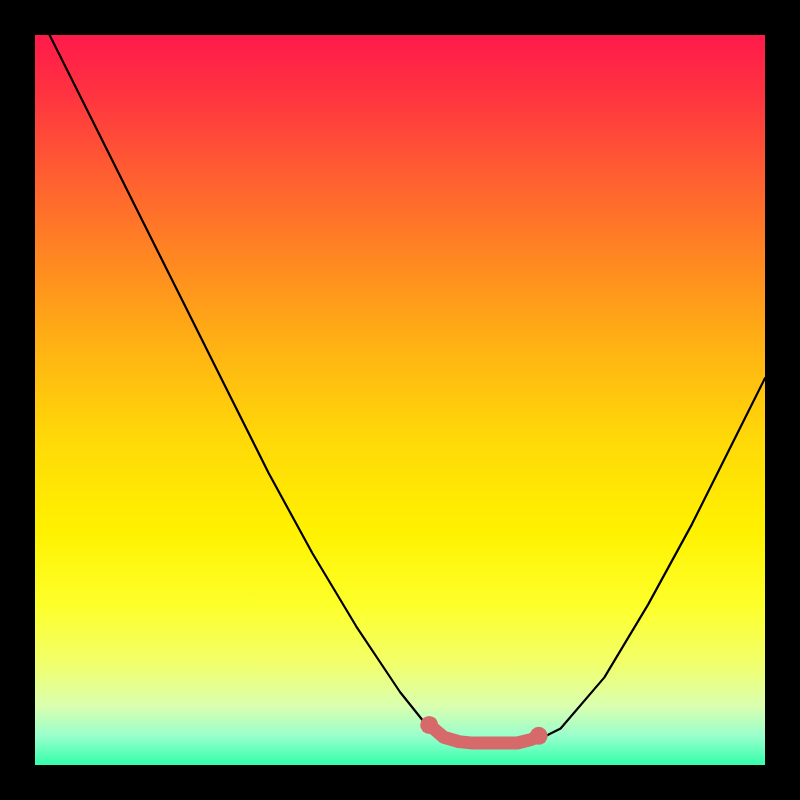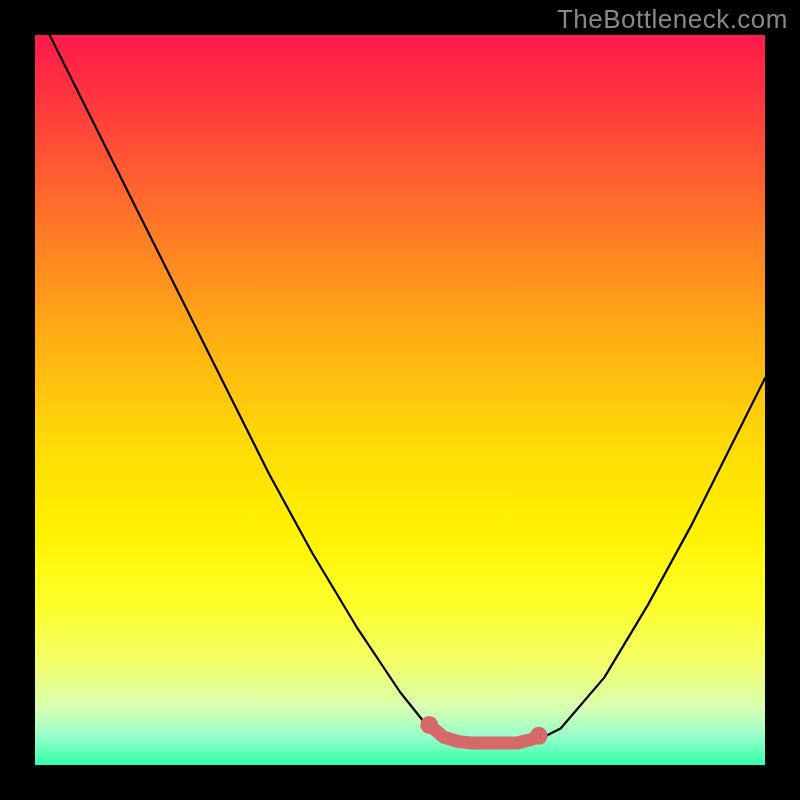--- a/index.html
+++ b/index.html
@@ -52,21 +52,20 @@
     inset: 0;
     width: 100%;
     height: 100%;
   }
 </style>
 </head>
 <body>
 
 <div class="container">
 
-  <div class="watermark">TheBottleneck.com</div>
 
   <div class="plot-area">
     <div class="gradient-bg"></div>
     <svg class="curves" viewBox="0 0 730 730" preserveAspectRatio="none">
       <path d="M 14.6 0.0 L 58.4 87.6 L 102.2 175.2 L 146.0 262.8 L 189.8 350.4 L 233.6 438.0 L 277.4 518.3 L 321.2 591.3 L 365.0 657.0 L 394.2 693.5 L 408.8 704.5 L 423.4 708.1 L 452.6 708.1 L 481.8 708.1 L 503.7 704.5 L 525.6 693.5 L 569.4 642.4 L 613.2 569.4 L 657.0 489.1 L 700.8 401.5 L 730.0 343.1" fill="none" stroke="#000000" stroke-width="2.2" stroke-linecap="round" stroke-linejoin="round" id="curve-path"></path>
       <path d="M 394.2 689.9 L 408.8 702.3 L 423.4 706.6 L 438.0 708.1 L 452.6 708.1 L 467.2 708.1 L 481.8 708.1 L 496.4 704.5 L 503.7 700.8" fill="none" stroke="#d66a6a" stroke-width="13" stroke-linecap="round" stroke-linejoin="round" id="marker-path"></path>
       <g id="marker-dots">
           <circle cx="394.2" cy="689.9" r="9" fill="#d66a6a"></circle>
           <circle cx="503.7" cy="700.8" r="9" fill="#d66a6a"></circle>
         </g>

